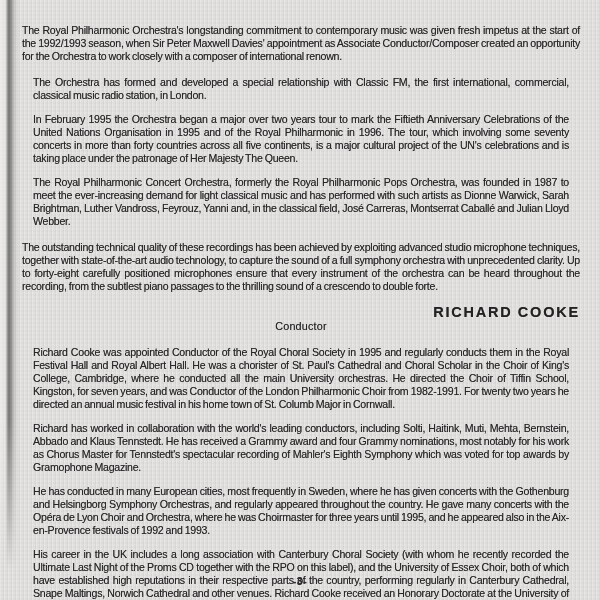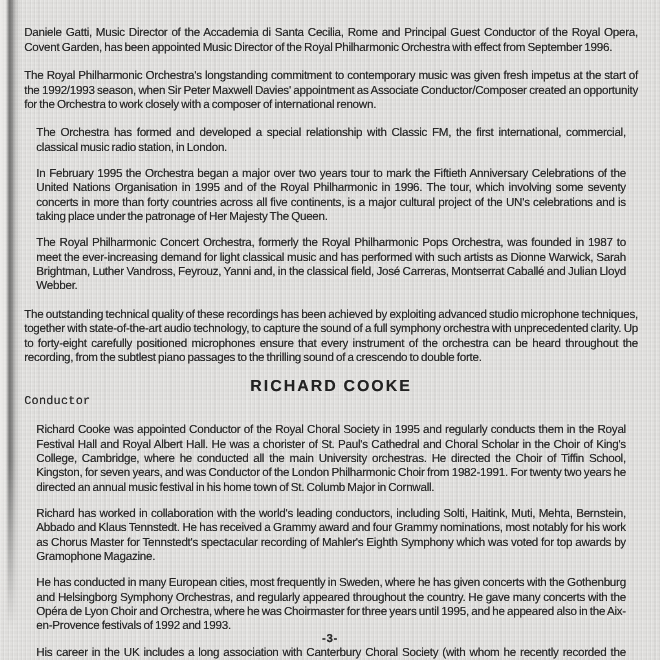--- a/index.html
+++ b/index.html
@@ -58,50 +58,48 @@
     margin: 0 0 13px 0;
   }
   .block p {
     margin: 11px;
   }
   .section-heading {
     font-size: 14.5px;
     font-weight: bold;
     letter-spacing: 1.8px;
     margin: 10px 0 1px 0;
-    text-align: center;
+    text-align: right;
     color: #222222;
   }
   .section-subheading {
     font-size: 10.8px;
     letter-spacing: 0.2px;
     margin: 0 0 13px 0;
-    text-align: left;
-    font-family: Liberation Mono, monospace;
+    text-align: center;
   }
   .page-number {
     position: absolute;
     left: 0; right: 0;
     bottom: 13px;
     text-align: center;
     font-size: 10.5px;
     font-weight: bold;
     letter-spacing: 0.6px;
     color: #2a2a2a;
     text-shadow: 0 0 0.5px rgba(40,40,40,0.55);
   }
 </style>
 </head>
 <body>
 
 <div class="spine-shadow"></div>
 
 <div class="content">
 
-  <p>Daniele Gatti, Music Director of the Accademia di Santa Cecilia, Rome and Principal Guest Conductor of the Royal Opera, Covent Garden, has been appointed Music Director of the Royal Philharmonic Orchestra with effect from September 1996.</p>
 
   <p>The Royal Philharmonic Orchestra's longstanding commitment to contemporary music was given fresh impetus at the start of the 1992/1993 season, when Sir Peter Maxwell Davies' appointment as Associate Conductor/Composer created an opportunity for the Orchestra to work closely with a composer of international renown.</p>
 
   <div class="block">
     <p>The Orchestra has formed and developed a special relationship with Classic FM, the first international, commercial, classical music radio station, in London.</p>
     <p>In February 1995 the Orchestra began a major over two years tour to mark the Fiftieth Anniversary Celebrations of the United Nations Organisation in 1995 and of the Royal Philharmonic in 1996. The tour, which involving some seventy concerts in more than forty countries across all five continents, is a major cultural project of the UN's celebrations and is taking place under the patronage of Her Majesty The Queen.</p>
     <p>The Royal Philharmonic Concert Orchestra, formerly the Royal Philharmonic Pops Orchestra, was founded in 1987 to meet the ever-increasing demand for light classical music and has performed with such artists as Dionne Warwick, Sarah Brightman, Luther Vandross, Feyrouz, Yanni and, in the classical field, José Carreras, Montserrat Caballé and Julian Lloyd Webber.</p>
   </div>
 
   <p>The outstanding technical quality of these recordings has been achieved by exploiting advanced studio microphone techniques, together with state-of-the-art audio technology, to capture the sound of a full symphony orchestra with unprecedented clarity. Up to forty-eight carefully positioned microphones ensure that every instrument of the orchestra can be heard throughout the recording, from the subtlest piano passages to the thrilling sound of a crescendo to double forte.</p>

